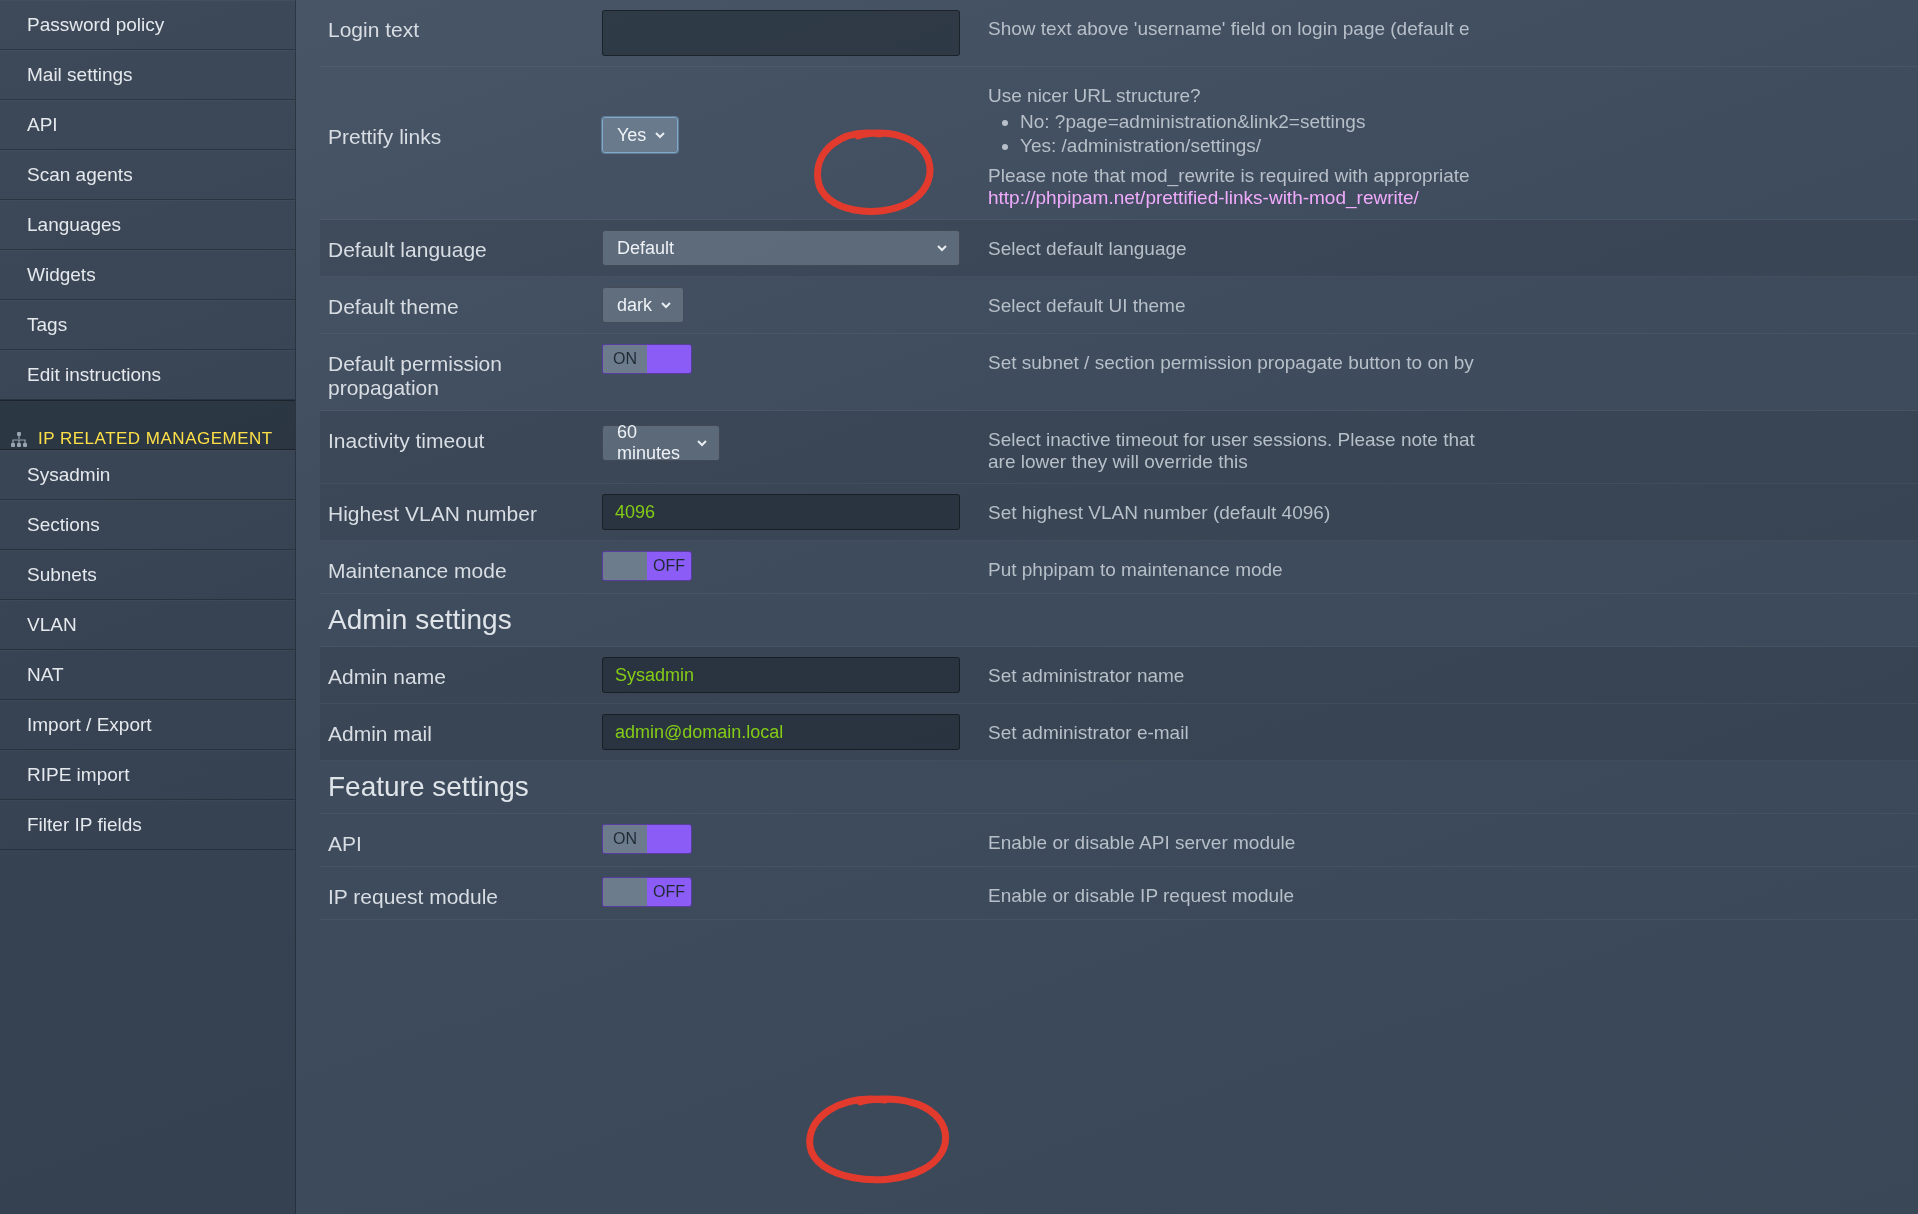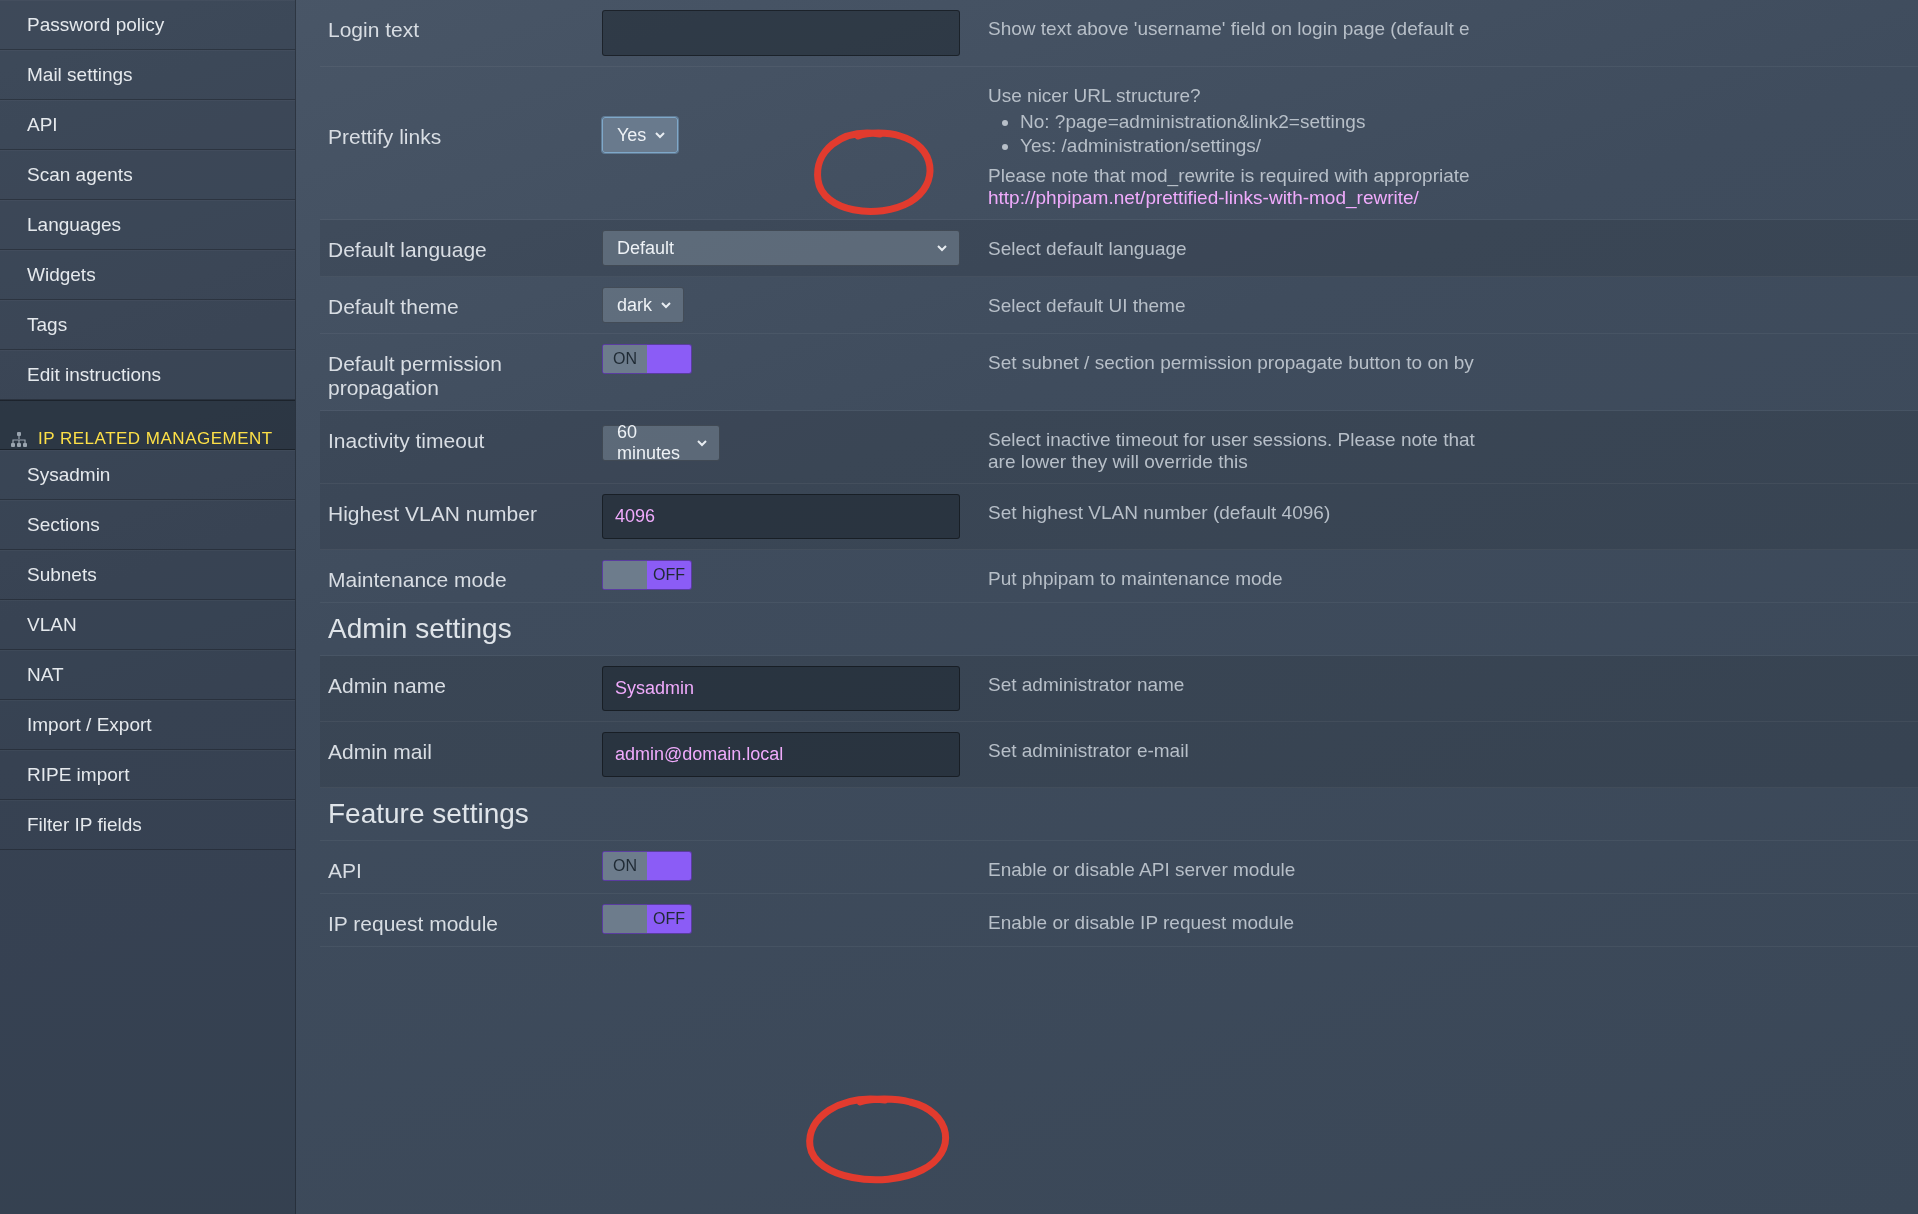--- a/index.html
+++ b/index.html
@@ -94,25 +94,25 @@
 
   .section-title{
     font-size:28px;
     font-weight:300;
     color:#dfe4e9;
     padding:28px 0 12px 12px;
   }
 
   
   .text-input{
-    width:358px;height:45px;
+    width:358px;height:36px;
     background:rgba(30,38,48,.55);
     border:1px solid rgba(0,0,0,.4);
     border-radius:3px;
-    color:#f0abfc;
+    color:#84cc16;
     padding:0 12px;
     font-size:18px;
     box-sizing:border-box;
   }
   .textarea-input{
     width:358px;height:46px;
     background:rgba(30,38,48,.55);
     border:1px solid rgba(0,0,0,.4);
     border-radius:3px;
     box-sizing:border-box;

